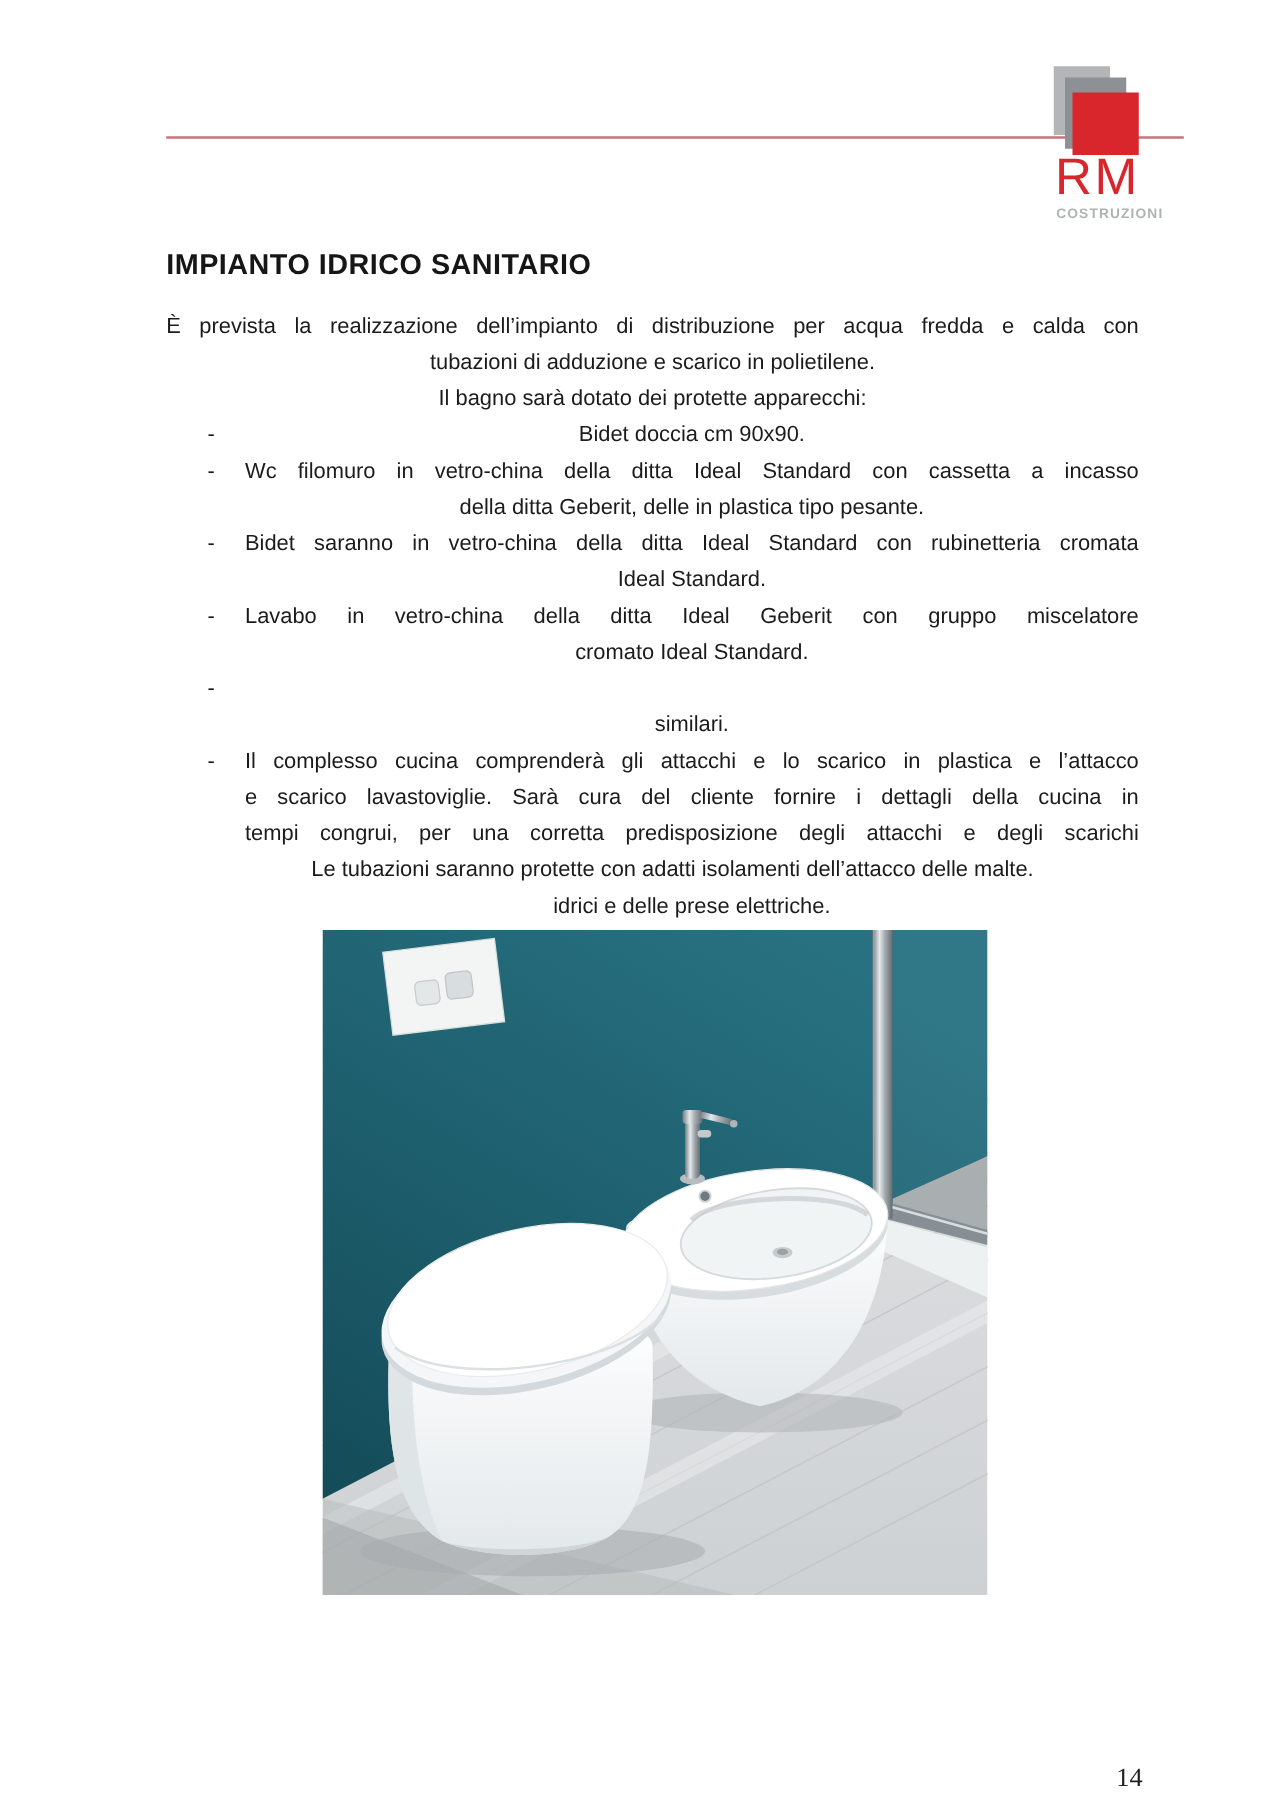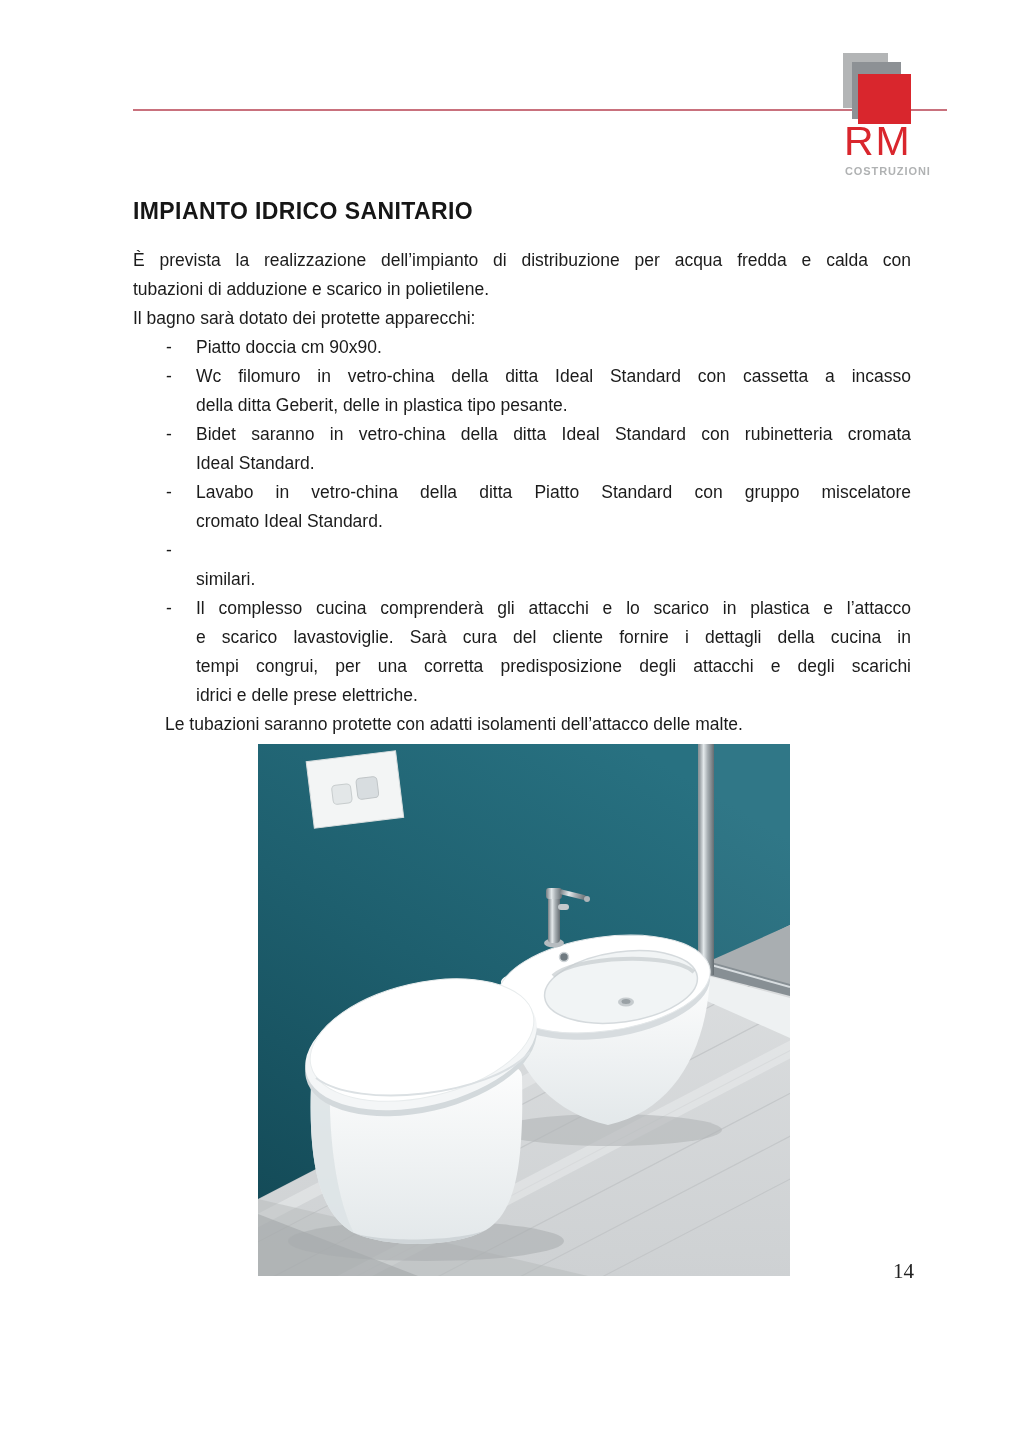--- a/index.html
+++ b/index.html
@@ -15,30 +15,30 @@
   .sq-front { left:15px; top:21px; width:53px; height:50px; background:#d9262d; }
   .logo-rm  { position:absolute; left:1px; top:68px; font-size:41px; line-height:41px;
               letter-spacing:2px; color:#d9262d; font-weight:400; }
   .logo-sub { position:absolute; left:2px; top:112px; font-size:11px; letter-spacing:0.9px;
               color:#b0b2b3; white-space:nowrap;font-weight:bold; }
 
   
   .title { position:absolute; left:133px; top:198px; margin:0; font-size:23px; font-weight:700;
            letter-spacing:0.4px; color:#161616; }
   .body  { position:absolute; left:133px; top:246px; width:778px; font-size:17.5px; line-height:29px; }
-  .line  { position:relative; height:29px; overflow:hidden; }
+  .line  { position:relative; height:29px; overflow:hidden;text-align:center; }
   .item-first, .item-cont { padding-left:63px; }
   .item-first .dash { position:absolute; left:33px; top:0; }
   .closing { padding-left:32px; }
   .stretch { text-align:justify; text-align-last:justify; }
   .u { text-decoration-thickness:1.3px; text-underline-offset:4px; }
 
   
   .photo { position:absolute; left:258px; top:744px; width:532px; height:532px; margin:0; }
-  .pagenum { position:absolute; left:893px; top:1259px; font-family:"Liberation Serif", serif;
+  .pagenum { position:absolute; left:893px; top:1410px; font-family:"Liberation Serif", serif;
              font-size:21px; color:#222222; }
 </style>
 </head>
 <body>
 
 <div class="page">
 
   <div class="rule"></div>
 
   <div class="logo">
@@ -48,34 +48,34 @@
     <div class="logo-rm">RM</div>
     <div class="logo-sub">COSTRUZIONI</div>
   </div>
 
   <h1 class="title">IMPIANTO IDRICO SANITARIO</h1>
 
   <div class="body">
       <div class="line para stretch"><span>È prevista la realizzazione dell’impianto di distribuzione per acqua fredda e calda con</span></div>
       <div class="line para"><span>tubazioni di adduzione e scarico in polietilene.</span></div>
       <div class="line para"><span>Il bagno sarà dotato dei protette apparecchi:</span></div>
-      <div class="line item-first"><span class="dash">-</span><span>Piatto doccia cm 90x90.</span></div>
+      <div class="line item-first"><span class="dash">-</span><span>Bidet doccia cm 90x90.</span></div>
       <div class="line item-first stretch"><span class="dash">-</span><span>Wc filomuro in vetro-china della ditta Ideal Standard con cassetta a incasso</span></div>
       <div class="line item-cont"><span>della ditta Geberit, delle in plastica tipo pesante.</span></div>
       <div class="line item-first stretch"><span class="dash">-</span><span>Bidet saranno in vetro-china della ditta Ideal Standard con rubinetteria cromata</span></div>
       <div class="line item-cont"><span>Ideal Standard.</span></div>
-      <div class="line item-first stretch"><span class="dash">-</span><span>Lavabo in vetro-china della ditta Piatto Standard con gruppo miscelatore</span></div>
+      <div class="line item-first stretch"><span class="dash">-</span><span>Lavabo in vetro-china della ditta Ideal Geberit con gruppo miscelatore</span></div>
       <div class="line item-cont"><span>cromato Ideal Standard.</span></div>
       <div class="line item-first stretch"><span class="dash">-</span></div>
       <div class="line item-cont"><span>similari.</span></div>
       <div class="line item-first stretch"><span class="dash">-</span><span>Il complesso cucina comprenderà gli attacchi e lo scarico in plastica e l’attacco</span></div>
       <div class="line item-cont stretch"><span>e scarico lavastoviglie. </span><span class="u">Sarà cura del cliente fornire i dettagli della cucina in</span></div>
       <div class="line item-cont stretch"><span class="u">tempi congrui, per una corretta predisposizione degli attacchi e degli scarichi</span></div>
+      <div class="line closing"><span>Le tubazioni saranno protette con adatti isolamenti dell’attacco delle malte.</span></div>
       <div class="line item-cont"><span class="u">idrici e delle prese elettriche.</span></div>
-      <div class="line closing"><span>Le tubazioni saranno protette con adatti isolamenti dell’attacco delle malte.</span></div>
     </div>
 
   <figure class="photo">
     <svg viewBox="0 0 532 532" width="532" height="532">
       <defs>
         <linearGradient id="wallG" x1="0" y1="1" x2="0.7" y2="0">
           <stop offset="0" stop-color="#144b58"></stop>
           <stop offset="0.5" stop-color="#1e5f6e"></stop>
           <stop offset="1" stop-color="#287181"></stop>
         </linearGradient>

